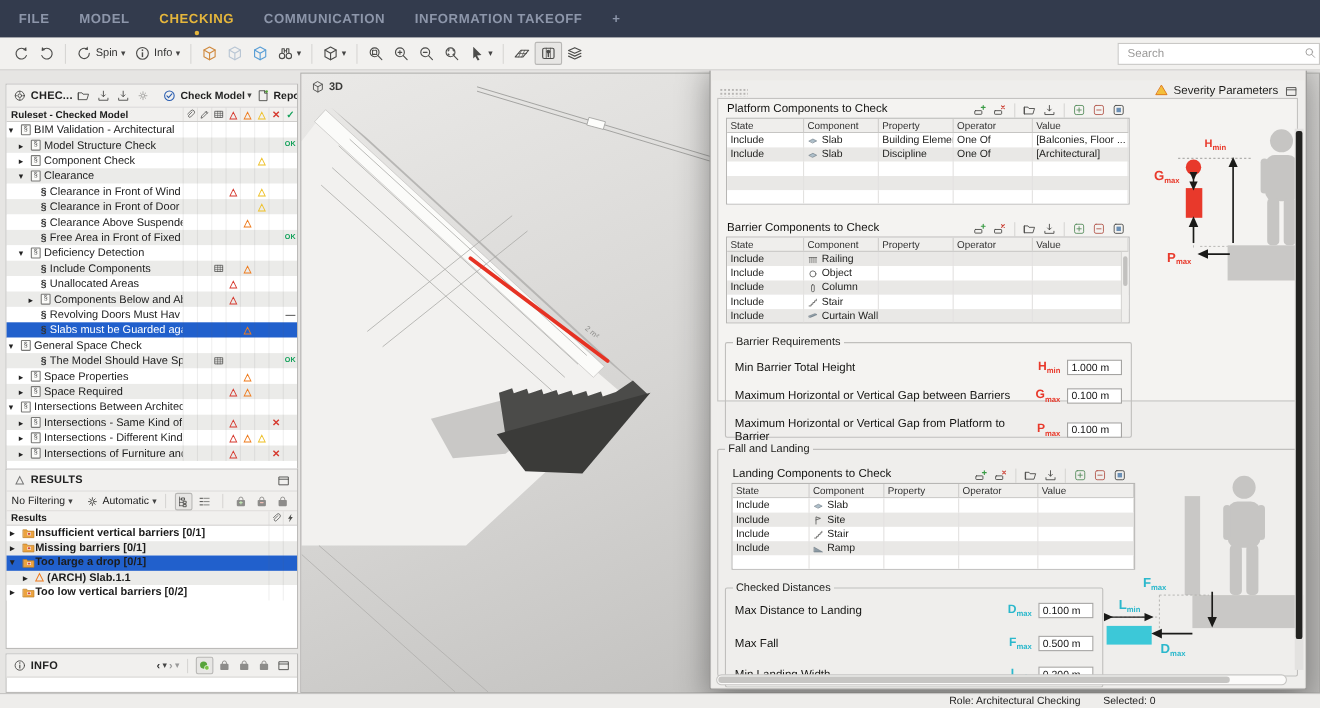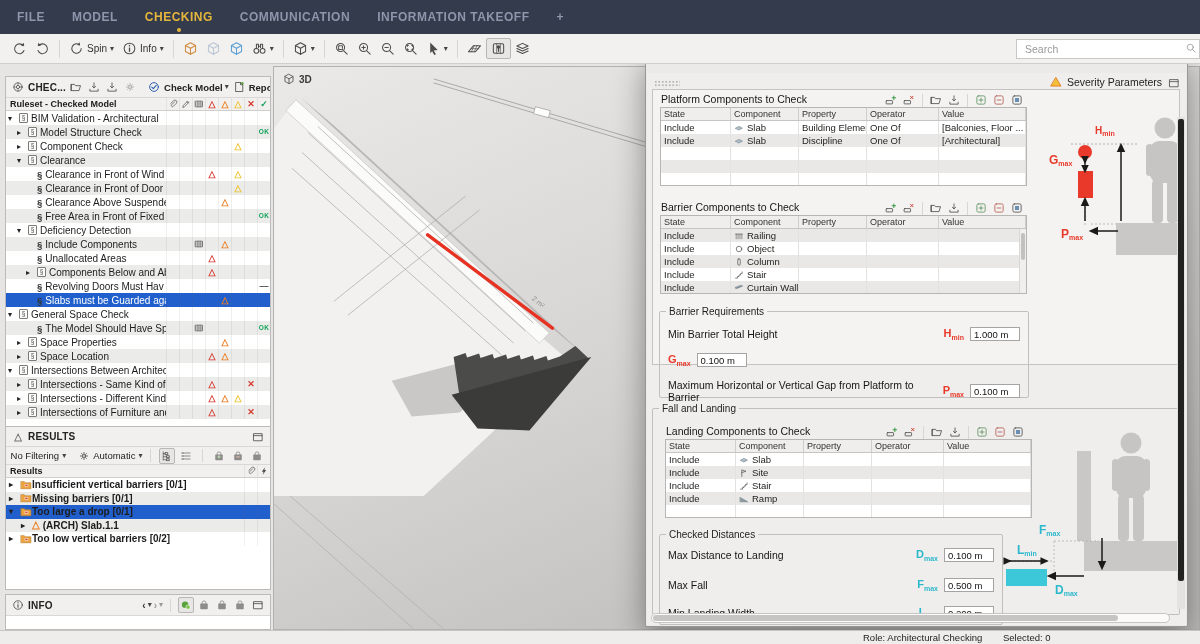--- a/index.html
+++ b/index.html
@@ -661,21 +661,21 @@
         <span class="tcell">
           <span class="mk mk-orange">△</span>
         </span>
         <span class="tcell"></span>
         <span class="tcell"></span>
         <span class="tcell"></span>
       </div>
       <div class="trow alt">
         <span class="exp" style="padding-left: 11px; width: 22px;">▸</span>
         <span class="gico">§</span>
-        <span class="tlabel">Space Location</span>
+        <span class="tlabel">Space Required</span>
         <span class="tcell"></span>
         <span class="tcell"></span>
         <span class="tcell"></span>
         <span class="tcell">
           <span class="mk mk-red">△</span>
         </span>
         <span class="tcell">
           <span class="mk mk-orange">△</span>
         </span>
         <span class="tcell"></span>
@@ -1310,20 +1310,21 @@
         </div>
 
       <fieldset class="flds" style="left:6px;top:216px;width:370px;height:92px" id="fs-barrier-req">
         <legend>Barrier Requirements</legend>
       <div class="frow" style="top: 10px;">
             <span class="flab">Min Barrier Total Height</span>
             <span class="fsym" style="color: rgb(232, 57, 43);">H<sub>min</sub></span>
             <input class="inputbox" value="1.000 m" style="">
           </div>
           <div class="frow" style="top: 36px;">
+            <span class="flab">Maximum Horizontal or Vertical Gap between Barriers</span>
             <span class="fsym" style="color: rgb(232, 57, 43);">G<sub>max</sub></span>
             <input class="inputbox" value="0.100 m" style="">
           </div>
           <div class="frow" style="top: 62px;">
             <span class="flab">Maximum Horizontal or Vertical Gap from Platform to Barrier</span>
             <span class="fsym" style="color: rgb(232, 57, 43);">P<sub>max</sub></span>
             <input class="inputbox" value="0.100 m" style="">
           </div>
         </fieldset>
 

